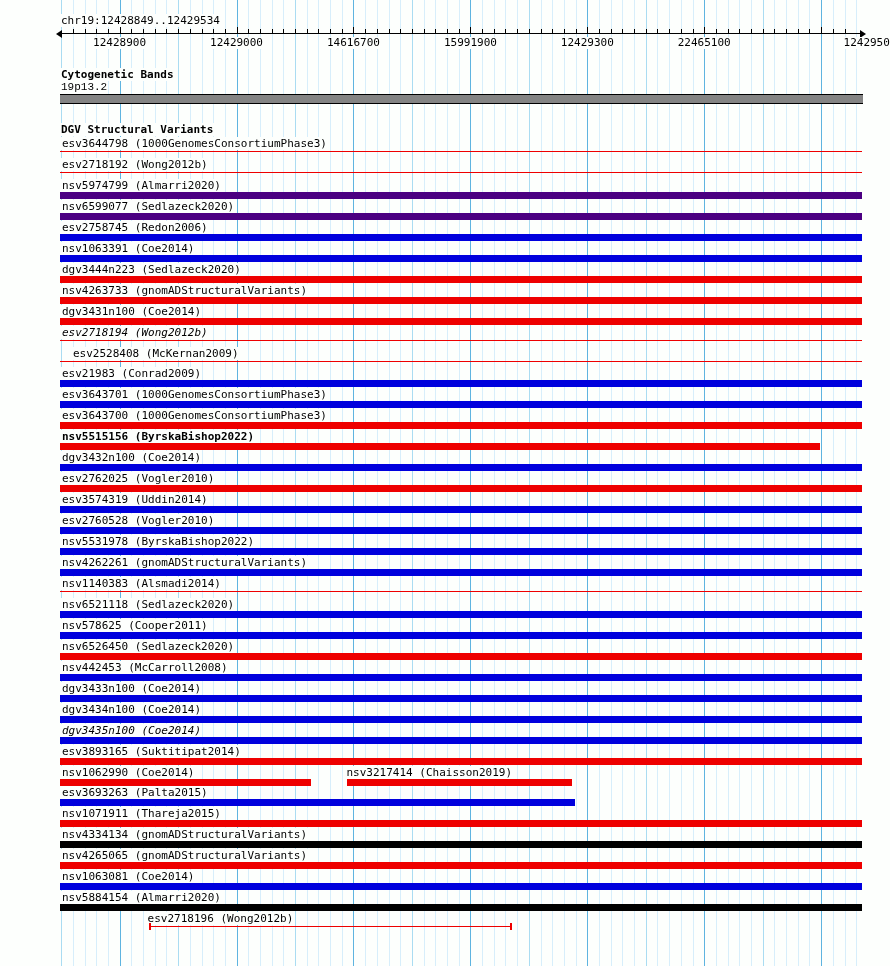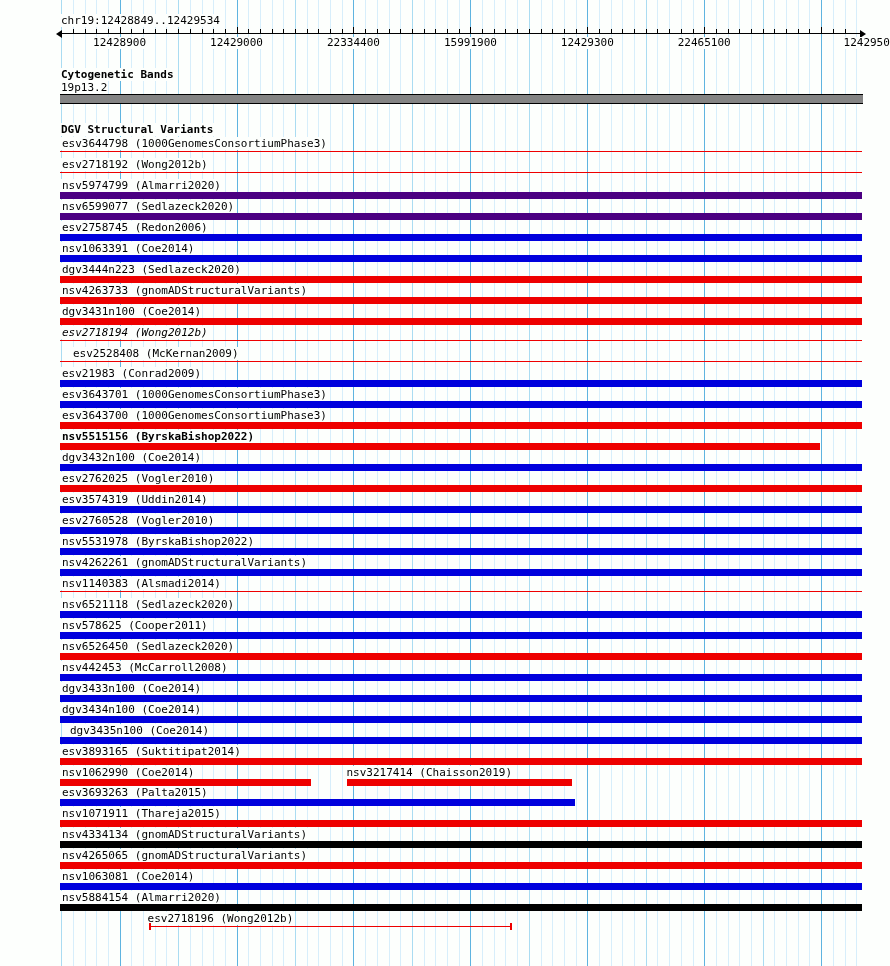--- a/index.html
+++ b/index.html
@@ -170,29 +170,29 @@
       <div class="tick" style="left: 762.6px; top: 29px; height: 4px;"></div>
       <div class="tick" style="left: 774.3px; top: 29px; height: 4px;"></div>
       <div class="tick" style="left: 786px; top: 29px; height: 4px;"></div>
       <div class="tick" style="left: 797.7px; top: 29px; height: 4px;"></div>
       <div class="tick" style="left: 809.4px; top: 29px; height: 4px;"></div>
       <div class="tick" style="left: 821.1px; top: 27px; height: 6px;"></div>
       <div class="tick" style="left: 832.8px; top: 29px; height: 4px;"></div>
       <div class="tick" style="left: 844.5px; top: 29px; height: 4px;"></div>
       <div class="ruler-label" style="left: 119.6px; top: 37px;">12428900</div>
       <div class="ruler-label" style="left: 236.5px; top: 37px;">12429000</div>
-      <div class="ruler-label" style="left: 353.4px; top: 37px;">22334400</div>
+      <div class="ruler-label" style="left: 353.4px; top: 37px;">14616700</div>
       <div class="ruler-label" style="left: 470.4px; top: 37px;">15991900</div>
       <div class="ruler-label" style="left: 587.3px; top: 37px;">12429300</div>
       <div class="ruler-label" style="left: 704.2px; top: 37px;">22465100</div>
       <div class="ruler-label" style="left: 870px; top: 37px;">12429500</div>
     </div>
 
   <div class="txt bold" style="left:60px;top:68px;">Cytogenetic Bands</div>
-  <div class="txt" style="left:60px;top:81px;">19p13.2</div>
+  <div class="txt" style="left:60px;top:81px;font-family:Liberation Mono, monospace;">19p13.2</div>
   <div class="cytoband" id="cytoband-bar" style="left: 60px; top: 94px; width: 803px; height: 10px; background: rgb(132, 132, 132);"></div>
 
   <div class="txt bold" style="left:60px;top:123px;">DGV Structural Variants</div>
 
   <div id="variant-rows">
       <div class="variant-row" style="top: 137px;">
         <div class="txt" style="left: 61px; top: 0px;">esv3644798 (1000GenomesConsortiumPhase3)</div>
         <div class="variant-bar" style="left: 60px; top: 14px; width: 802px; height: 1px; background: rgb(238, 0, 0);"></div>
       </div>
       <div class="variant-row" style="top: 157.9px;">
@@ -297,21 +297,21 @@
       </div>
       <div class="variant-row" style="top: 681.7px;">
         <div class="txt" style="left: 61px; top: 0px;">dgv3433n100 (Coe2014)</div>
         <div class="variant-bar" style="left: 60px; top: 13px; width: 802px; height: 7px; background: rgb(0, 0, 221);"></div>
       </div>
       <div class="variant-row" style="top: 702.6px;">
         <div class="txt" style="left: 61px; top: 0px;">dgv3434n100 (Coe2014)</div>
         <div class="variant-bar" style="left: 60px; top: 13px; width: 802px; height: 7px; background: rgb(0, 0, 221);"></div>
       </div>
       <div class="variant-row" style="top: 723.6px;">
-        <div class="txt" style="left: 69px; top: 0px;">dgv3435n100 (Coe2014)</div>
+        <div class="txt" style="left: 61px; top: 0px; font-style: italic;">dgv3435n100 (Coe2014)</div>
         <div class="variant-bar" style="left: 60px; top: 13px; width: 802px; height: 7px; background: rgb(0, 0, 221);"></div>
       </div>
       <div class="variant-row" style="top: 744.5px;">
         <div class="txt" style="left: 61px; top: 0px;">esv3893165 (Suktitipat2014)</div>
         <div class="variant-bar" style="left: 60px; top: 13px; width: 802px; height: 7px; background: rgb(238, 0, 0);"></div>
       </div>
       <div class="variant-row" style="top: 765.5px;">
         <div class="txt" style="left: 61px; top: 0px;">nsv1062990 (Coe2014)</div>
         <div class="variant-bar" style="left: 60px; top: 13px; width: 251px; height: 7px; background: rgb(238, 0, 0);"></div>
         <div class="txt" style="left: 345.5px; top: 0px;">nsv3217414 (Chaisson2019)</div>

